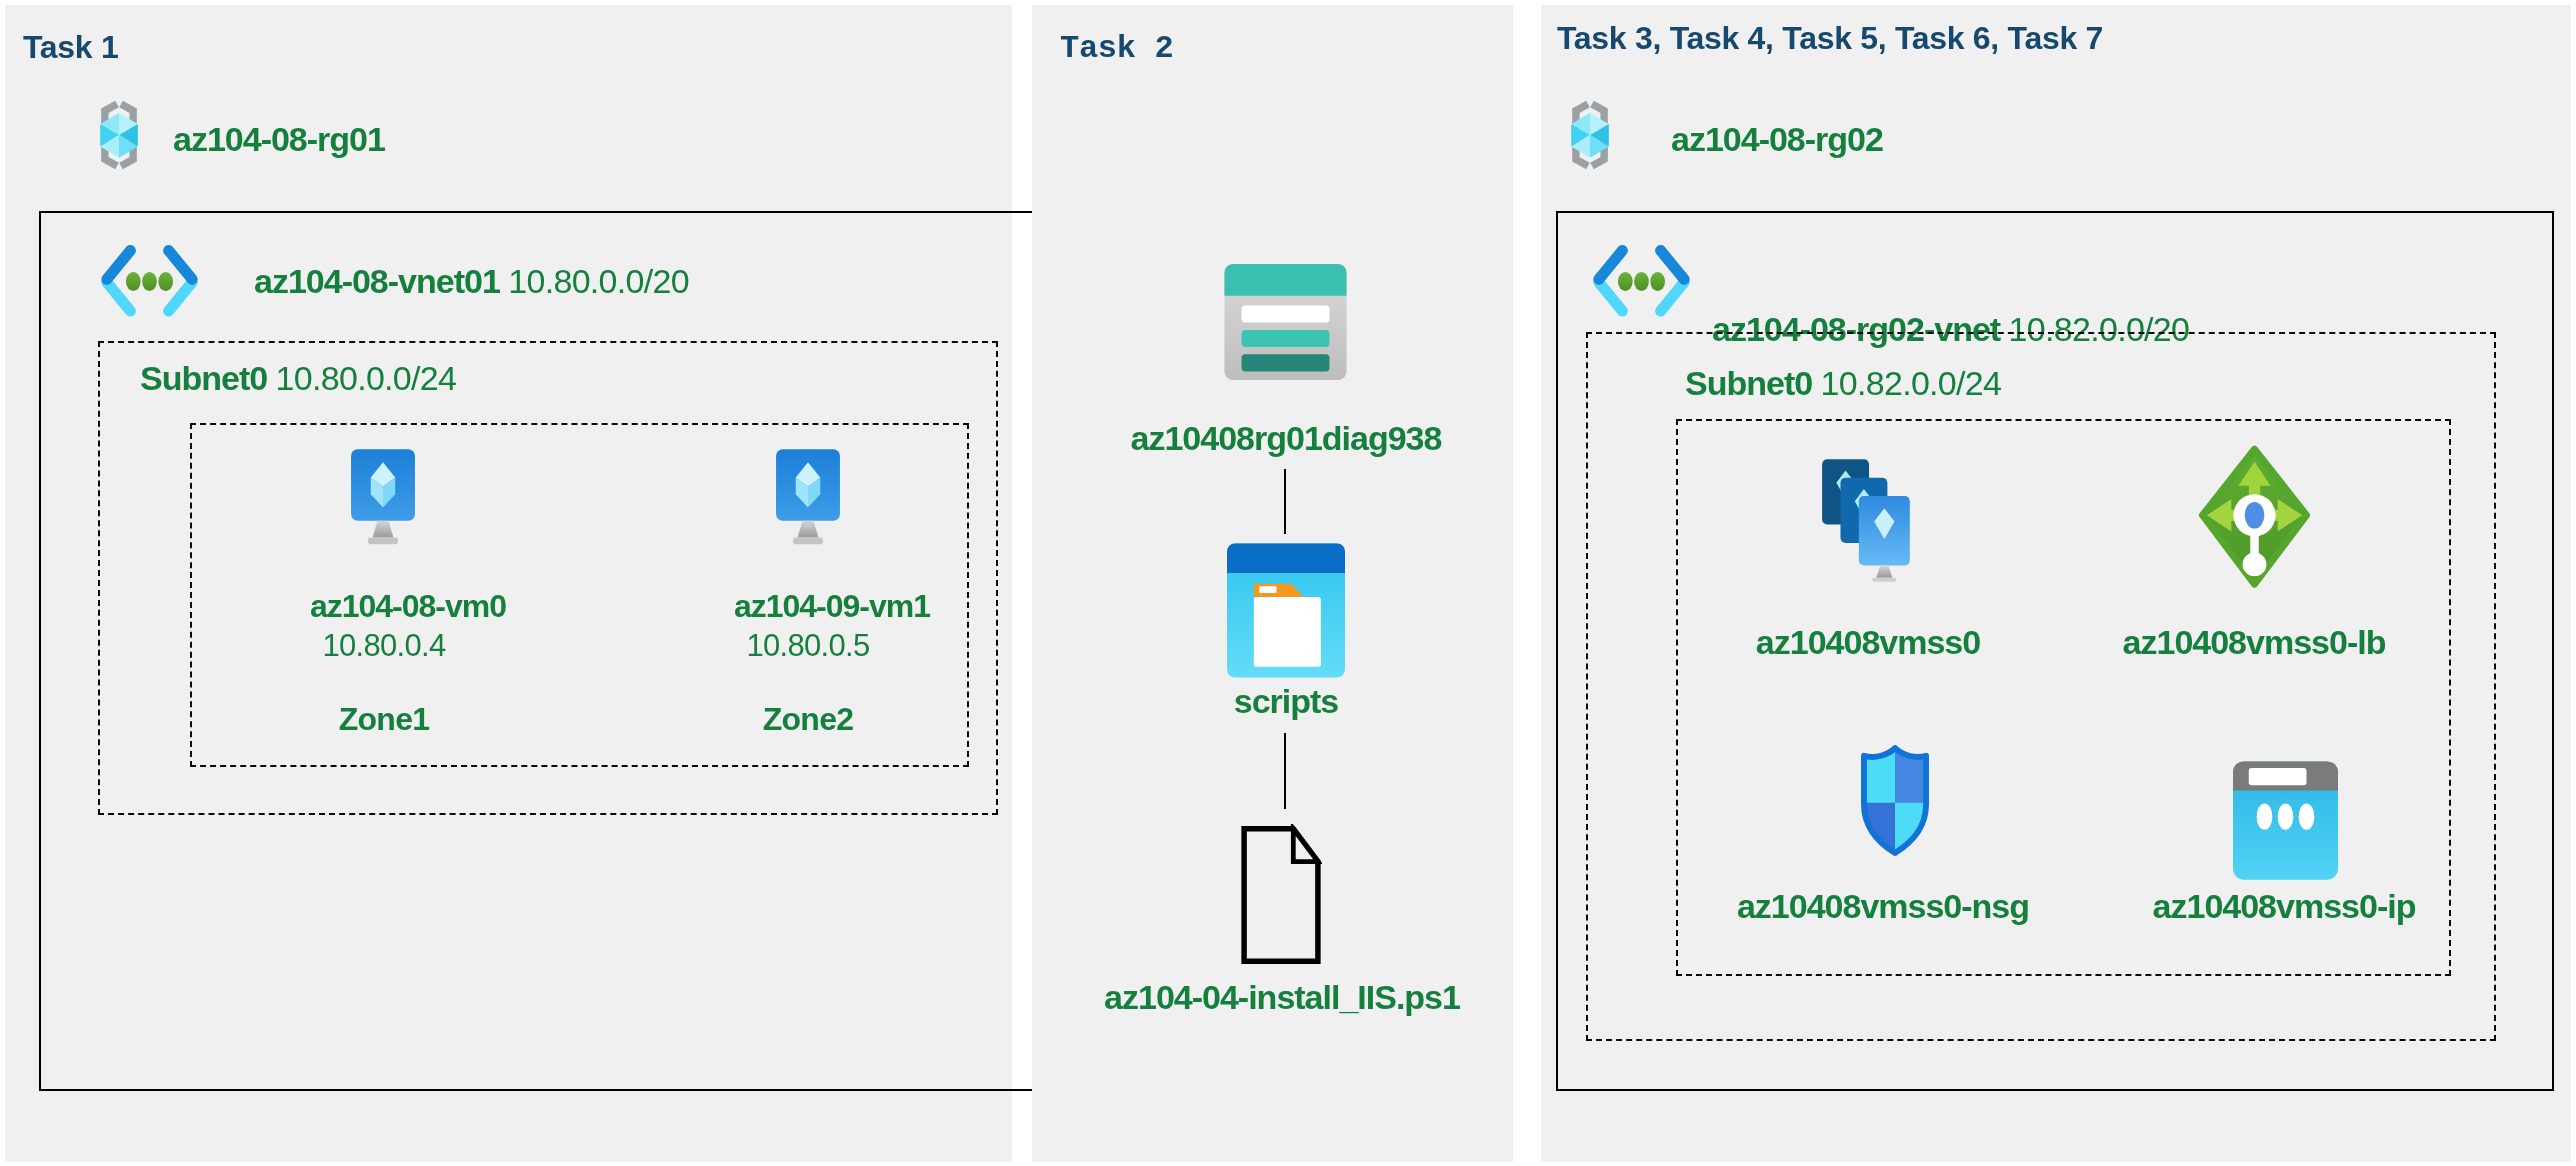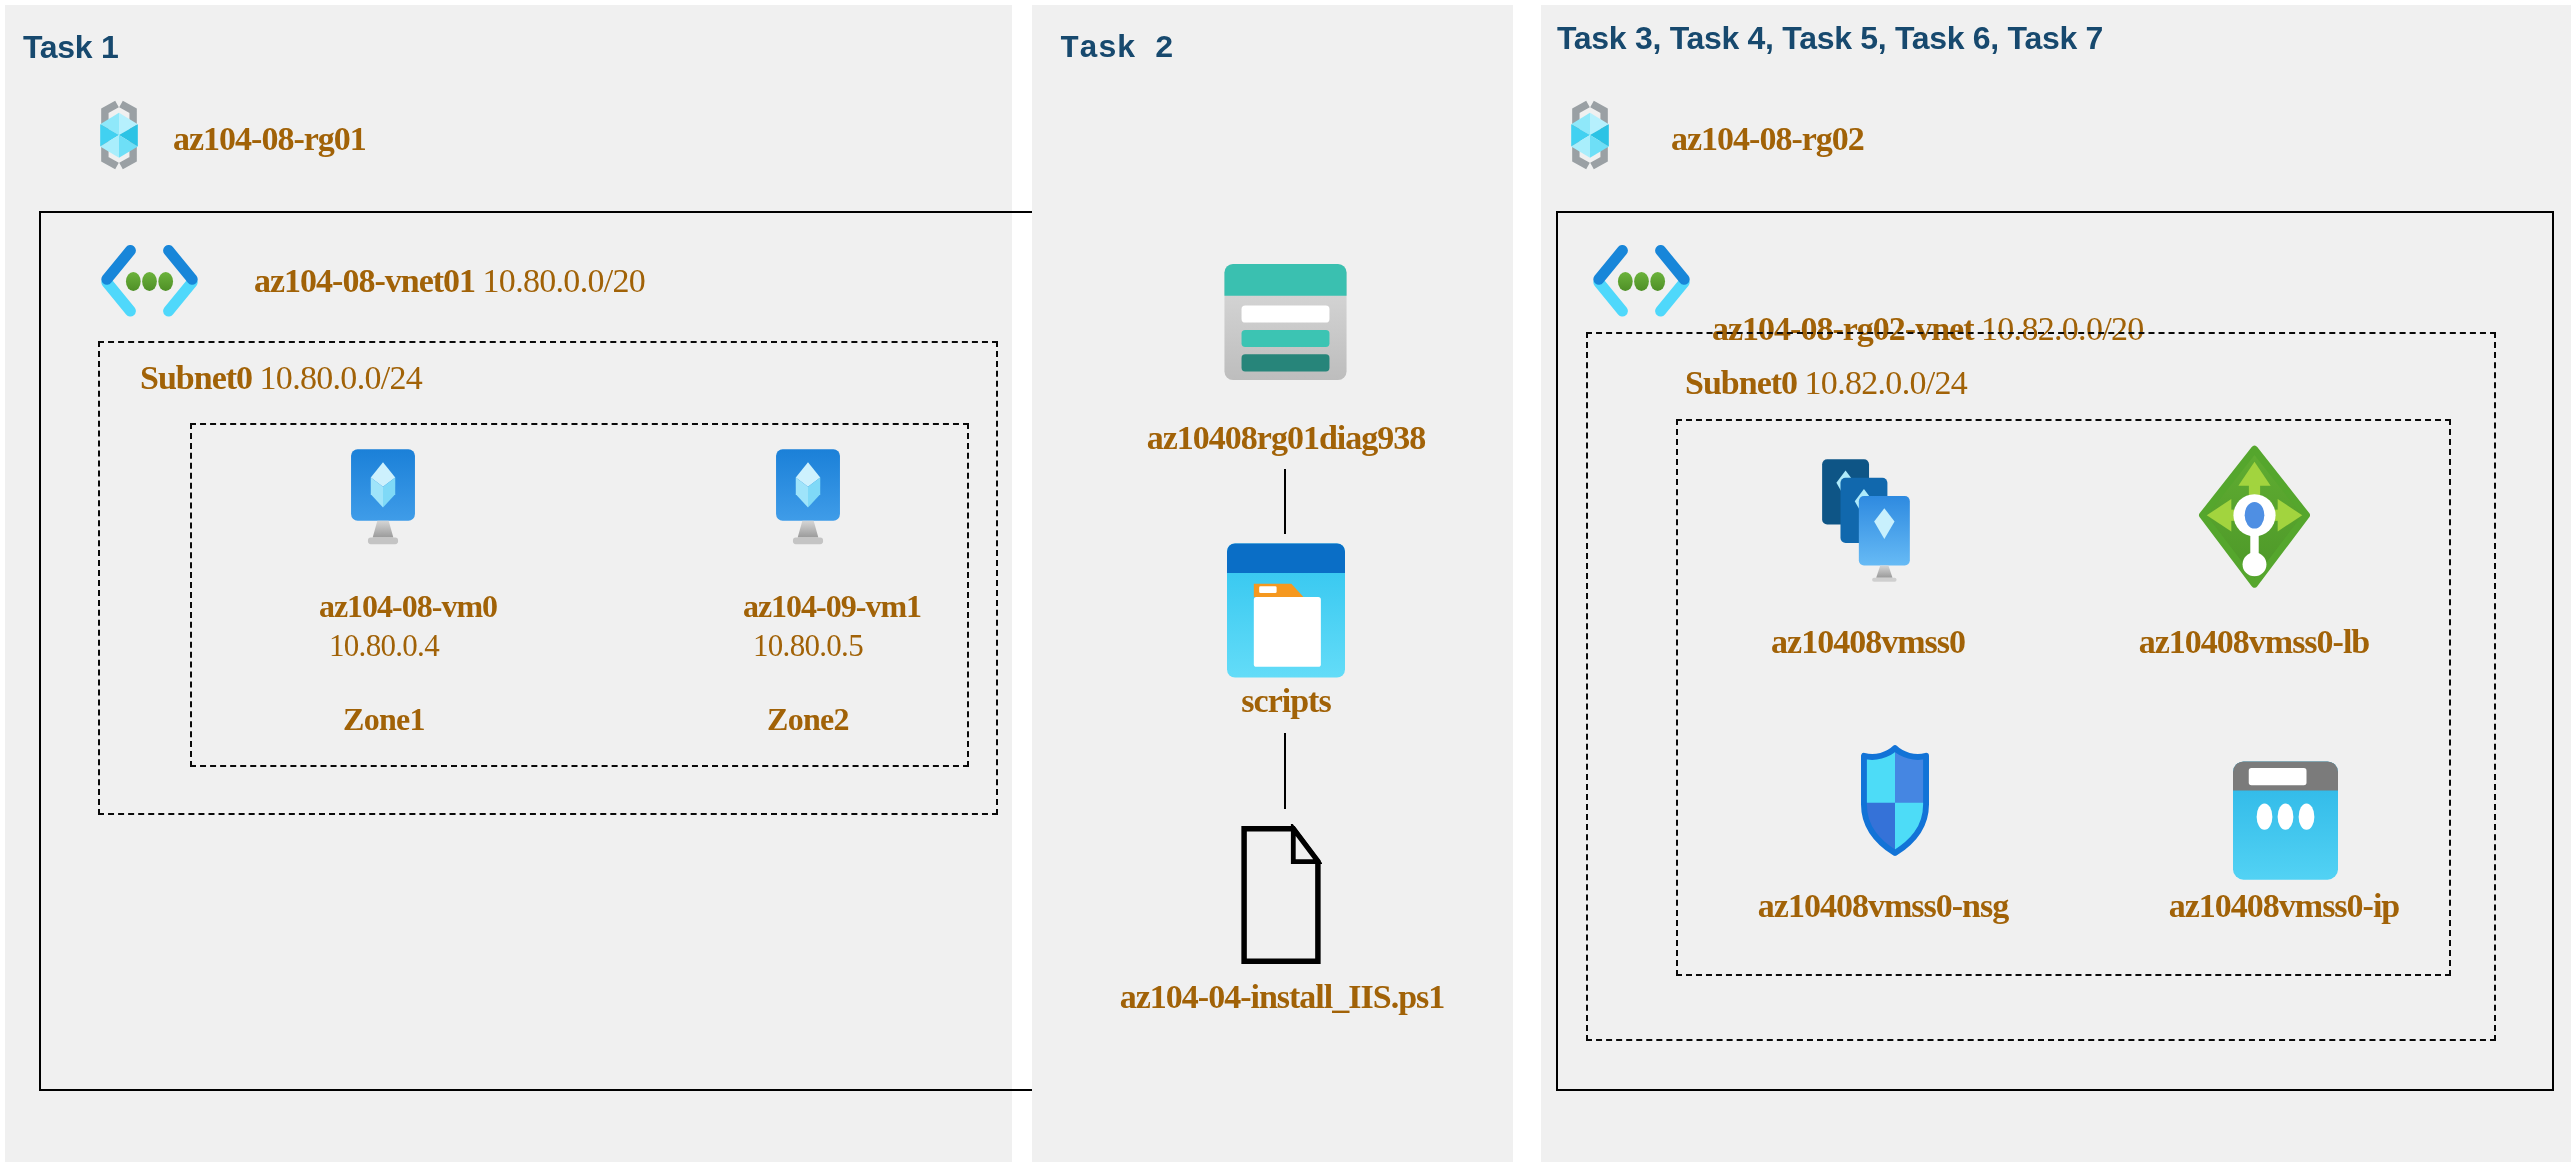--- a/index.html
+++ b/index.html
@@ -10,21 +10,21 @@
   .panel{position:absolute;top:5.4px;height:1157px;background:#f0f0f0;}
   .task-title{
     position:absolute;font-size:32px;font-weight:700;color:#17496e;
     letter-spacing:-0.3px;white-space:nowrap;
   }
   .big-box{position:absolute;border:2.7px solid #000;}
   .dashed-box{position:absolute;border:2.7px dashed #0a0a0a;}
   .icon{position:absolute;}
   .res-label{
     position:absolute;font-size:34px;font-weight:700;letter-spacing:-1px;
-    white-space:nowrap;color:#a16207;font-family:Liberation Serif, serif;
+    white-space:nowrap;color:#15803d;
   }
   .res-label .cidr{font-weight:400;letter-spacing:-0.7px;}
   .center-label{transform:translateX(-50%);text-align:center;}
   .sub-label{font-size:31px;font-weight:400;letter-spacing:-0.7px;}
   .zone-label{font-size:32px;font-weight:700;letter-spacing:-0.7px;}
   .vm-name{font-size:32px;margin-left:24px;}
   .connector{position:absolute;width:2px;background:#000;}
 </style>
 </head>
 <body>

